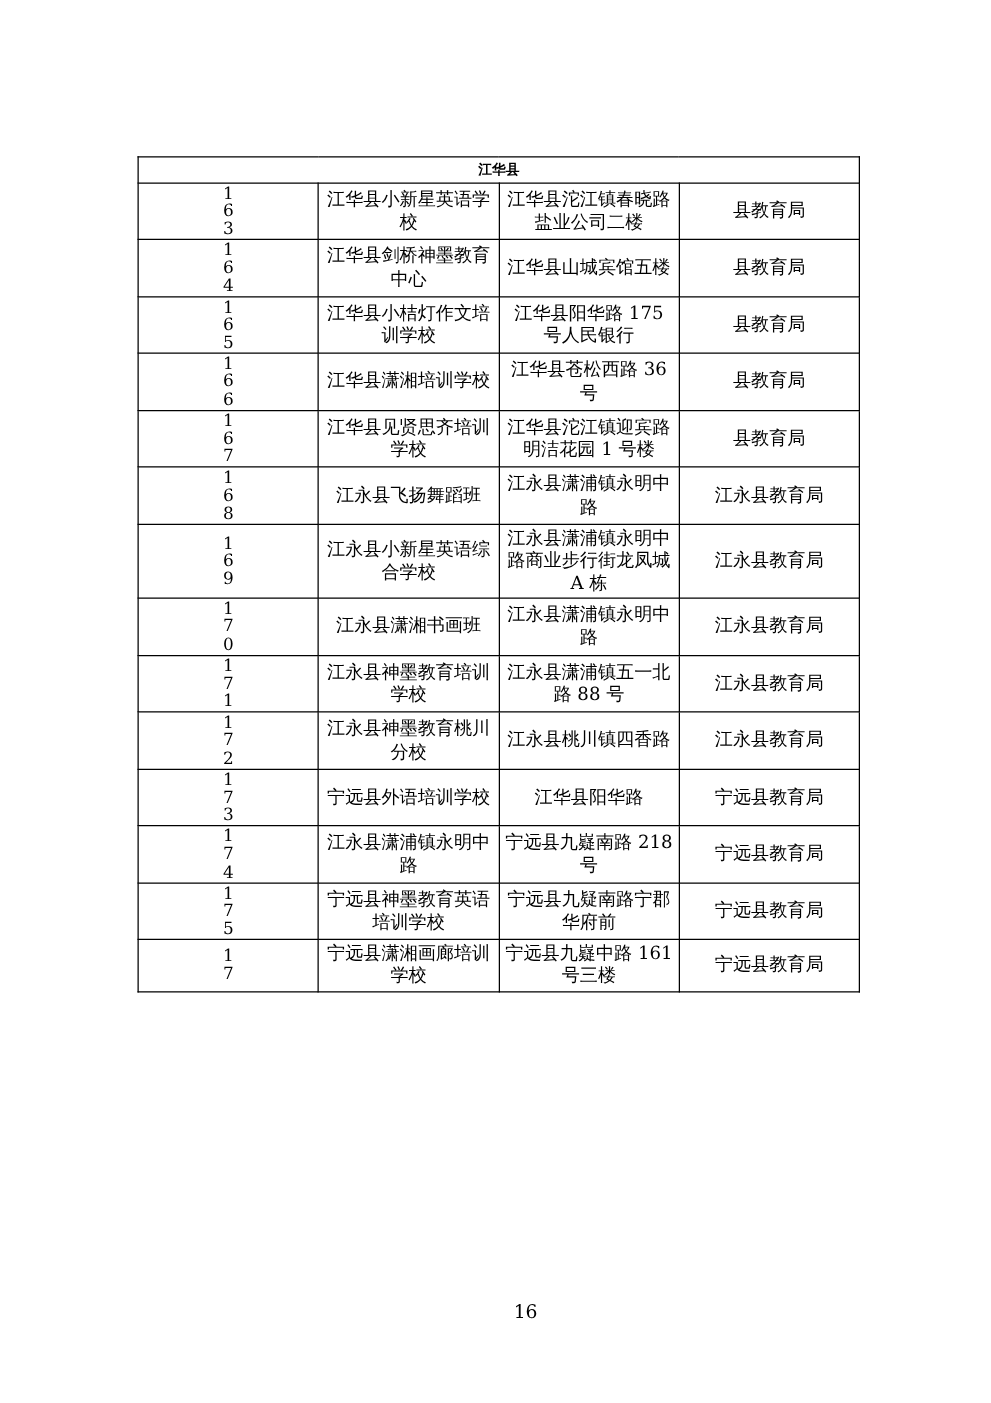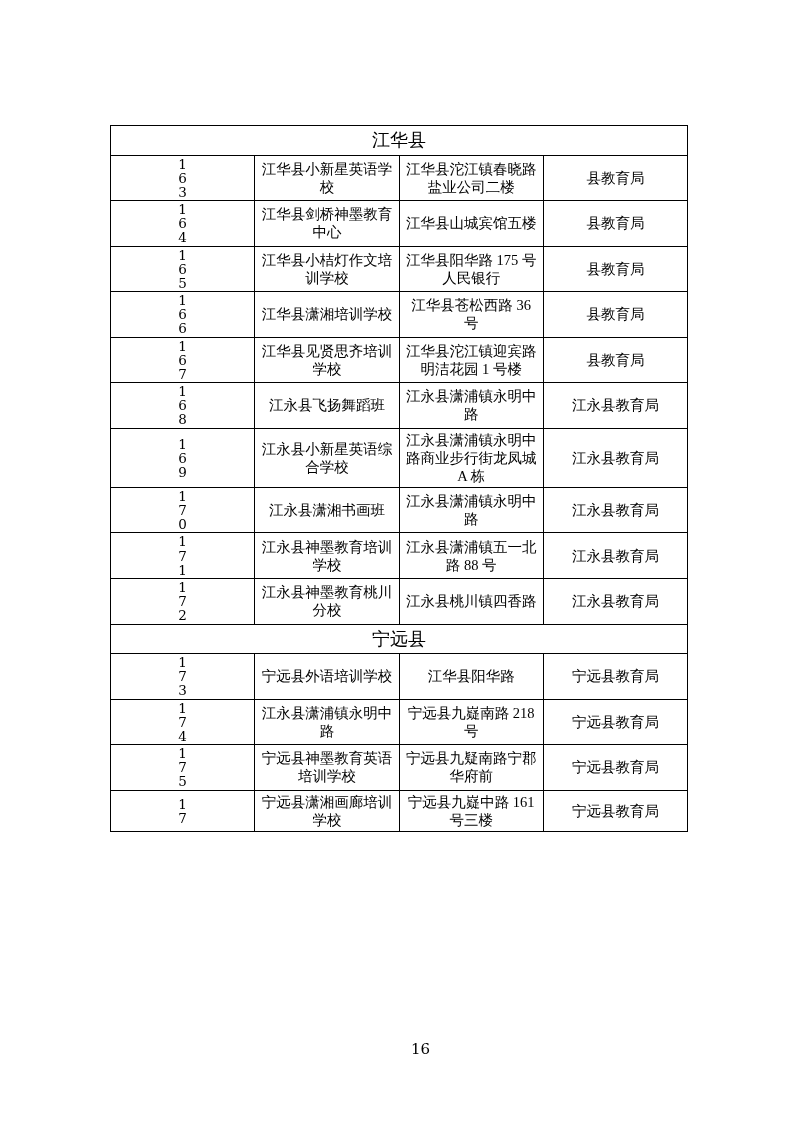--- a/index.html
+++ b/index.html
@@ -50,29 +50,28 @@
     display: block;
   }
   td.idx .digits span {
     display: block;
   }
   td.name {
     width: 228px;
   }
   td.addr {
     width: 228px;
-    font-family: Liberation Serif, serif;
   }
   td.dept {
     width: 92px;
     margin-left: 24px;
   }
   tr.section td {
-    font-weight: normal;
-    font-size: 18px;
+    font-weight: bold;
+    font-size: 11px;
     padding: 3px 0;
   }
   .page-number {
     position: absolute;
     left: 0;
     top: 1040px;
     width: 793px;
     text-align: center;
     font-size: 15px;
     font-family: "DejaVu Serif", "Liberation Serif", serif;
@@ -201,23 +200,20 @@
             <span class="digits">
               <span>1</span>
               <span>7</span>
               <span>2</span>
             </span>
           </td>
         <td class="name">江永县神墨教育桃川分校</td>
         <td class="addr">江永县桃川镇四香路</td>
         <td class="dept">江永县教育局</td>
       </tr>
-      <tr class="section">
-        <td colspan="4">宁远县</td>
-      </tr>
       <tr>
         <td class="idx">
             <span class="digits">
               <span>1</span>
               <span>7</span>
               <span>3</span>
             </span>
           </td>
         <td class="name">宁远县外语培训学校</td>
         <td class="addr">江华县阳华路</td>

